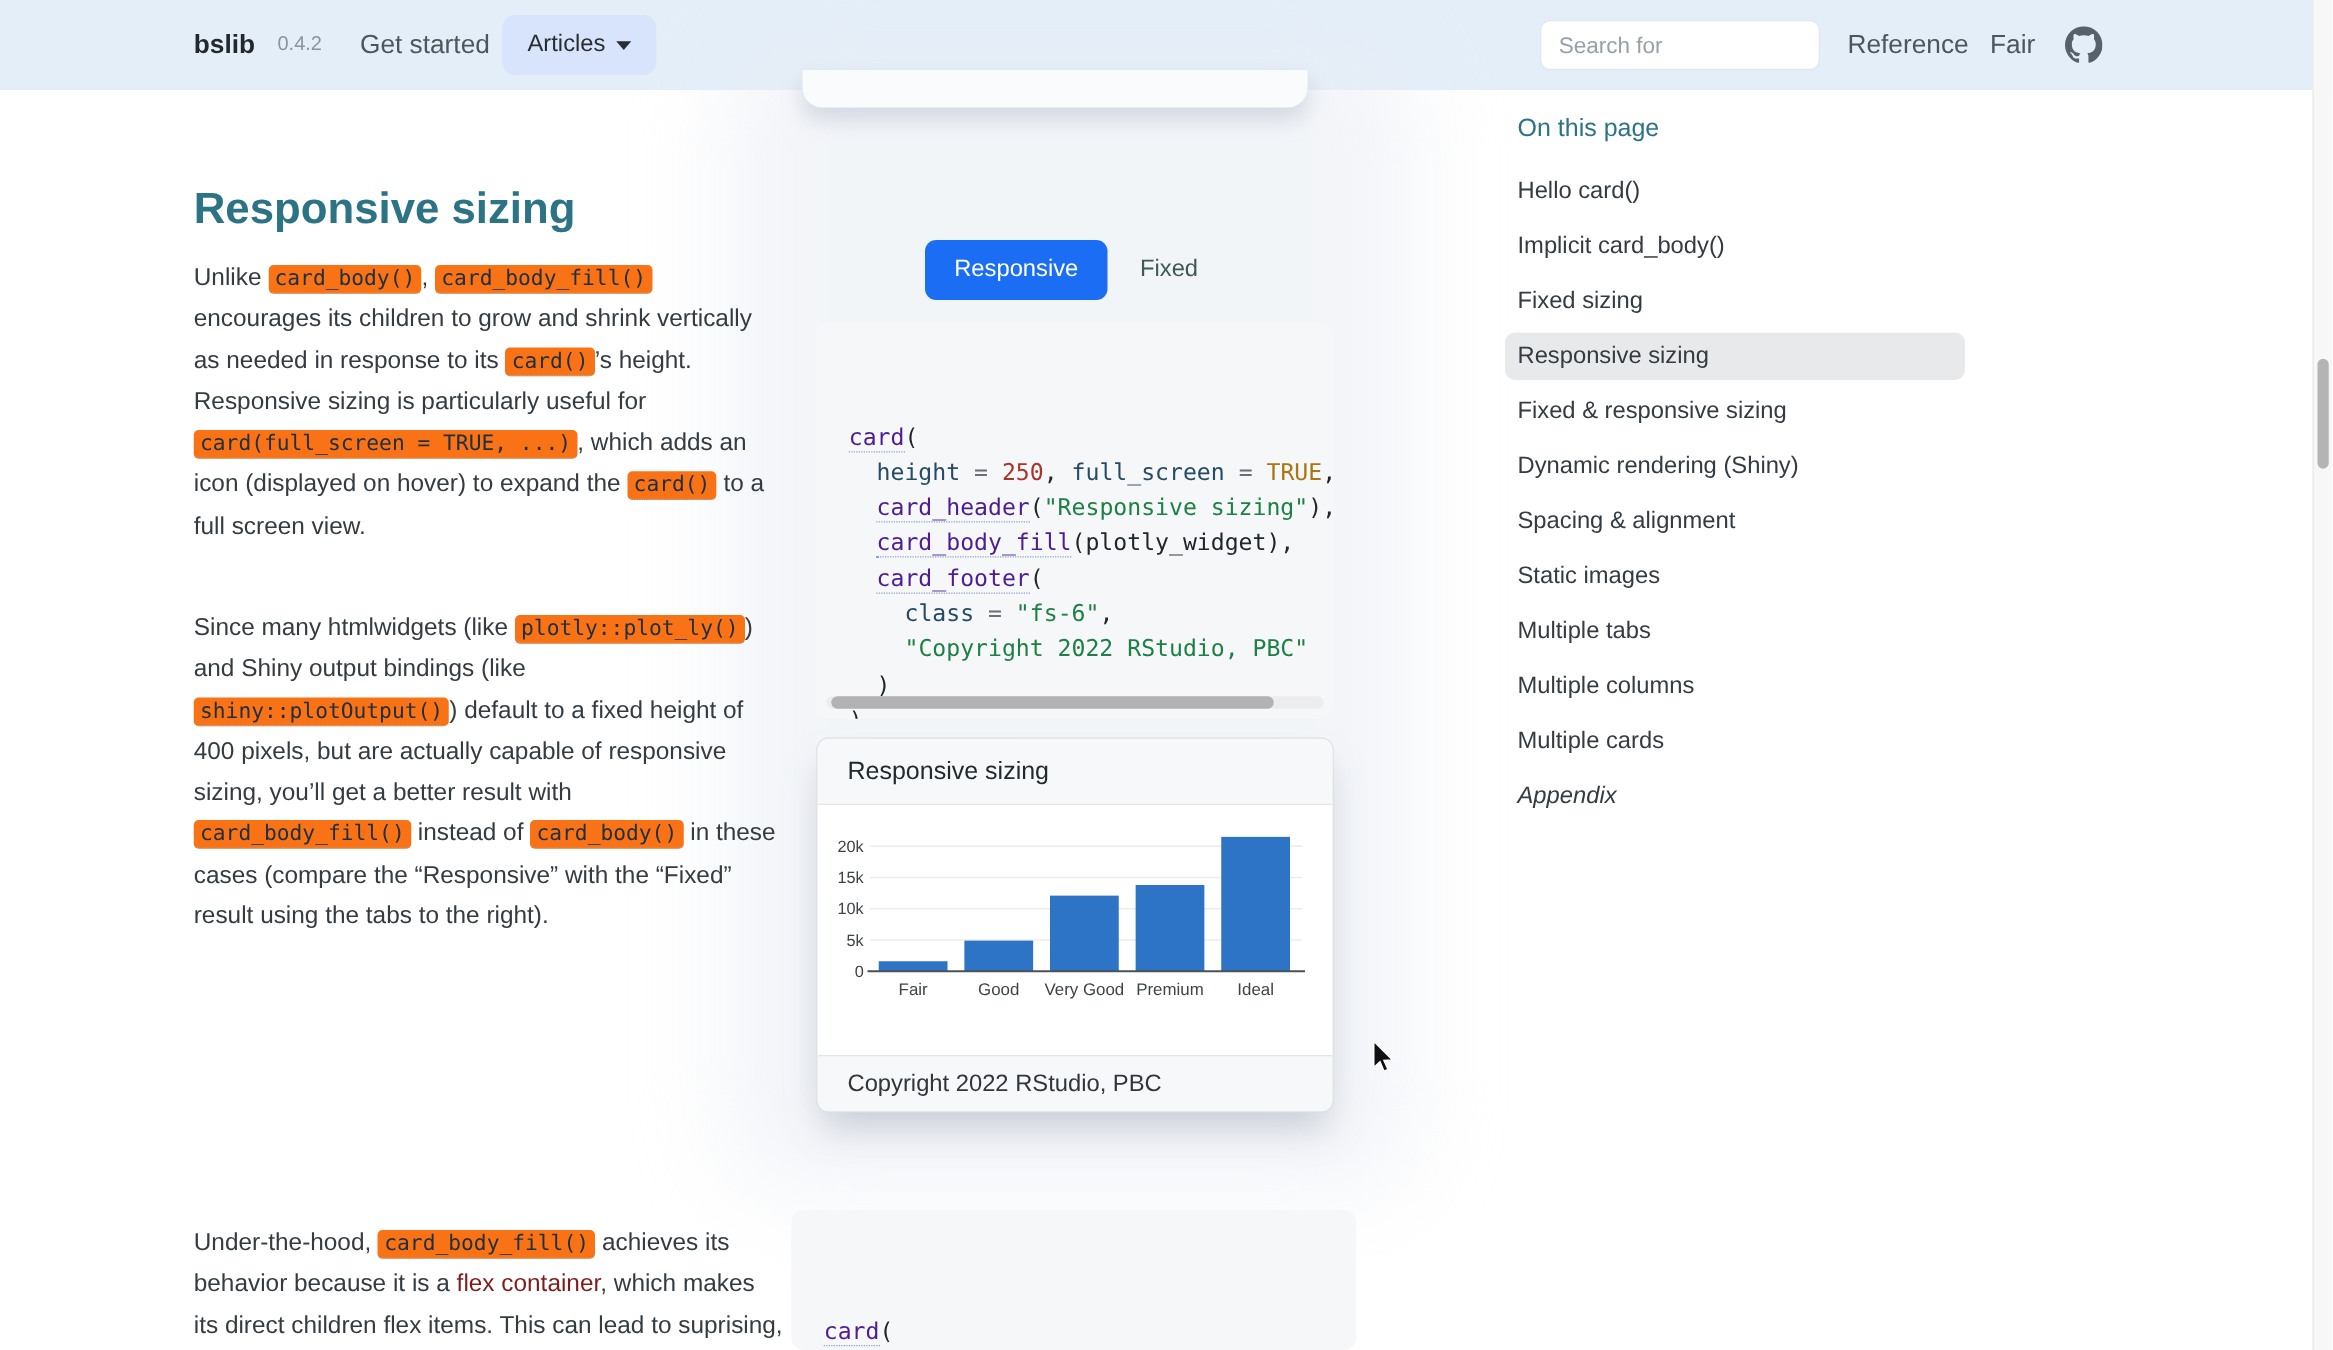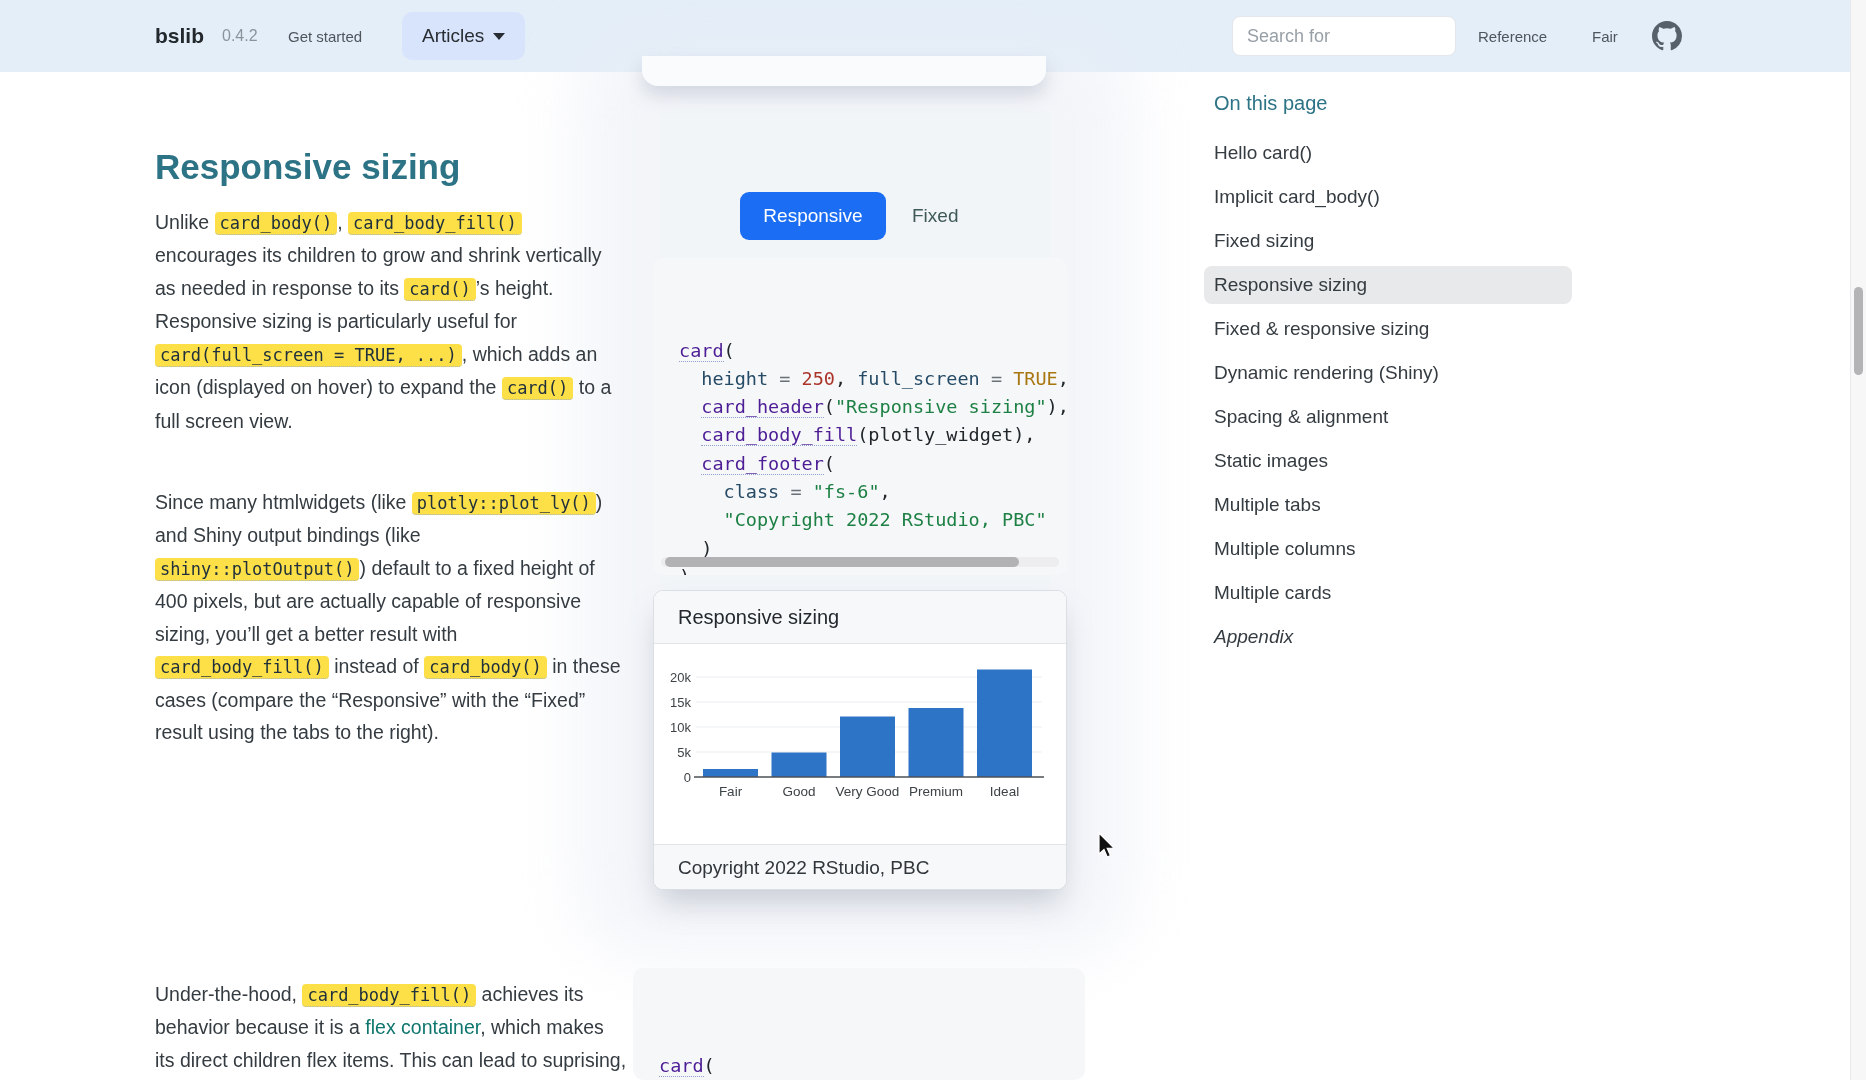--- a/index.html
+++ b/index.html
@@ -4,43 +4,43 @@
 <style>
   html,body{margin:0;padding:0;background:#fff;}
   .page{position:relative;width:1866px;height:1080px;overflow:hidden;background:#fff;
         font-family:"Liberation Sans",sans-serif;color:#343b41;}
 
   
   .navbar{position:absolute;left:0;top:0;width:1866px;height:72px;background:#e3eef9;}
   .navbar .abs{position:absolute;top:0;height:72px;display:flex;align-items:center;}
   .brand{font-size:21px;font-weight:bold;color:#22282c;cursor:pointer;}
   .version{font-size:16px;color:#8b949b;}
-  .nav-link{font-size:15px;color:#4e565c;text-decoration:none;cursor:pointer;}
+  .nav-link{font-size:21px;color:#4e565c;text-decoration:none;cursor:pointer;}
   .articles-pill{background:#d8e4fb;border-radius:10px;height:48px;padding:0 20px;
     display:flex;align-items:center;color:#272d32;font-size:19px;cursor:pointer;}
   .caret{width:0;height:0;border-left:6px solid transparent;border-right:6px solid transparent;
     border-top:7px solid #272d32;margin-left:9px;display:inline-block;}
   .search{position:absolute;left:1232px;top:16px;width:224px;height:40px;background:#fff;
     border:1px solid #e3e6ea;border-radius:8px;font-size:18px;padding:0 14px;box-sizing:border-box;
     font-family:"Liberation Sans",sans-serif;color:#3b82f6;outline:none;}
   .search::placeholder{color:#98a0a7;}
   .gh{position:absolute;left:1652px;top:21px;width:30px;height:30px;cursor:pointer;}
 
   
   .halo{position:absolute;left:578px;top:26px;width:554px;height:930px;background:#e9edf4;
     opacity:.55;filter:blur(34px);border-radius:60px;}
 
   
   .leftcol{position:absolute;left:155px;top:72px;width:472px;height:1008px;}
   .h1{position:absolute;left:0;top:52px;font-size:35px;font-weight:600;color:#2d7386;}
   .para{position:absolute;left:0;width:472px;font-size:19.5px;line-height:32.5px;color:#343b41;}
   .p1{top:114px;} .p2{top:394px;} .p3{top:886px;}
-  .icode{font-family:"DejaVu Sans Mono",monospace;font-size:17px;background:#fde047;
+  .icode{font-family:"DejaVu Sans Mono",monospace;font-size:17px;background:#f97316;
     border-radius:4px;padding:1px 5px;color:#20303c;border-bottom:1px dotted #a3b4bf;cursor:pointer;}
-  .tlink{color:#0f766e;text-decoration:none;cursor:pointer;margin-top:44px;}
+  .tlink{color:#7f1d1d;text-decoration:none;cursor:pointer;margin-top:44px;}
 
   
   .prev-card-bottom{position:absolute;left:642px;top:56px;width:404px;height:30px;background:#fafbfd;
     border-radius:0 0 16px 16px;box-shadow:0 10px 18px rgba(130,140,160,.28);}
   .tab-pill{position:absolute;left:740px;top:192px;width:146px;height:48px;background:#1b6ef3;
     border-radius:9px;color:#fff;font-size:19px;display:flex;align-items:center;justify-content:center;cursor:pointer;}
   .tab-plain{position:absolute;left:912px;top:192px;height:48px;display:flex;align-items:center;
     color:#3e5a57;font-size:19px;cursor:pointer;}
 
   .codeblock{position:absolute;background:#f6f7f9;border-radius:10px;overflow:hidden;

